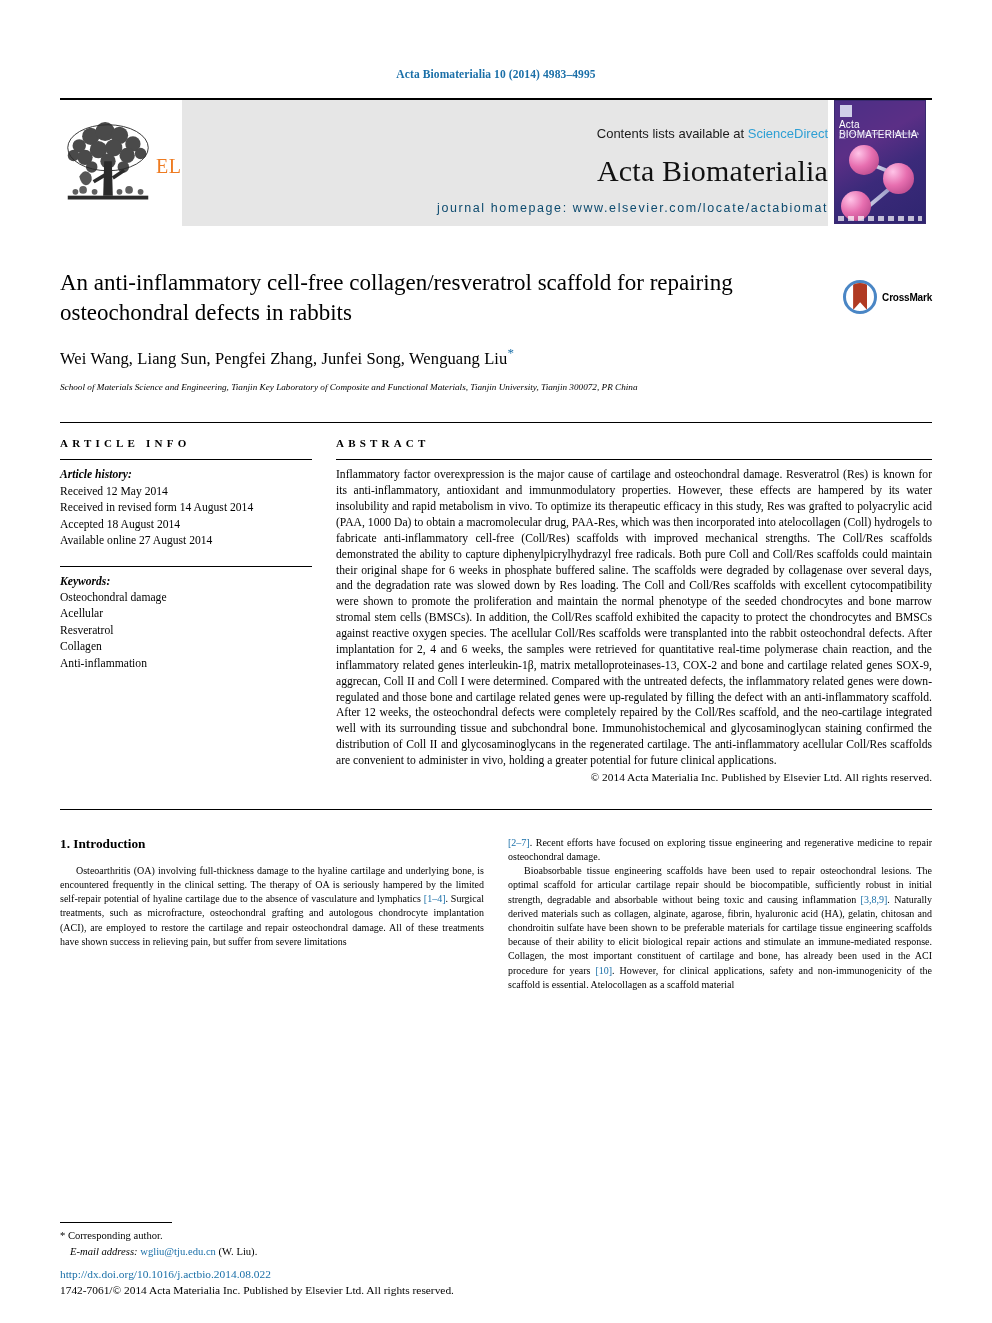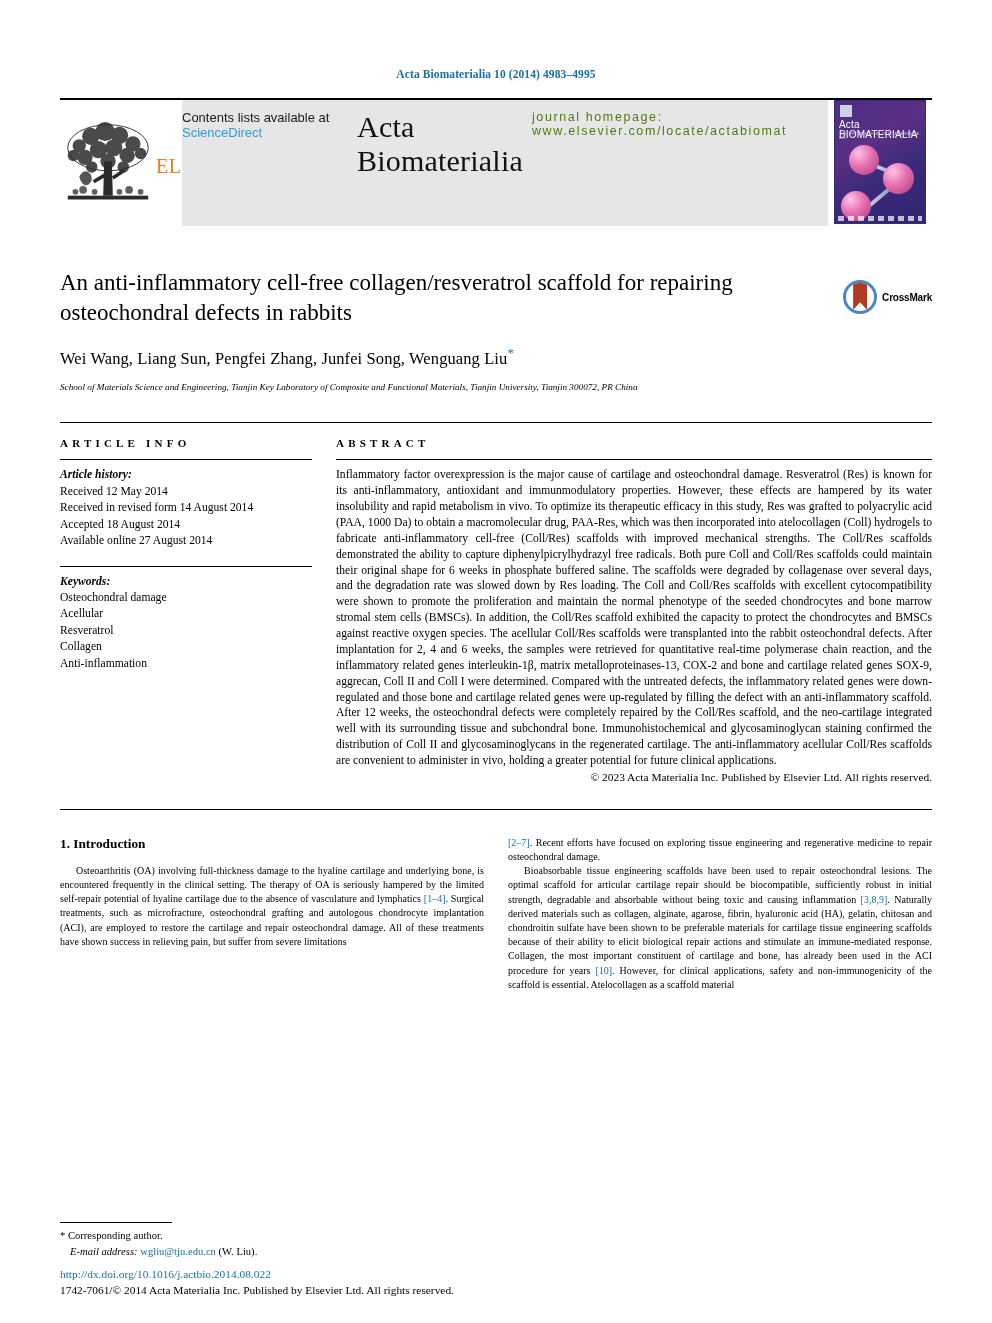--- a/index.html
+++ b/index.html
@@ -47,39 +47,39 @@
     font-family: "Liberation Serif", serif;
     font-size: 20px;
     letter-spacing: 0.5px;
     line-height: 1;
     margin-top: 1px;
   }
   .journal-band {
     flex: 1 1 auto;
     background: #e6e6e6;
     display: flex;
-    flex-direction: row;
-    align-items: flex-start;
+    flex-direction: column;
+    align-items: flex-end;
     justify-content: space-between;
-    padding: 10px 0 11px 0;
+    padding: 26px 0 11px 0;
     margin-left: 2px;
   }
   .contents-line { font-size: 13px; color: #1a1a1a; font-family: "Liberation Sans", sans-serif; }
   .contents-line .sd { color: #2e9fd4; }
   .journal-name {
     font-size: 30px;
     font-family: "Liberation Serif", serif;
     color: #111;
     letter-spacing: 0.2px;
   }
   .homepage {
     font-size: 12.5px;
     font-family: "Liberation Sans", sans-serif;
     letter-spacing: 1.6px;
-    color: #4d7c0f;
+    color: #0c4a6e;
   }
   .cover-cell {
     flex: 0 0 98px;
     width: 98px;
     margin-left: 6px;
     padding-top: 0;
     display: flex;
     align-items: flex-start;
   }
   .cover {
@@ -337,21 +337,21 @@
           <div>Collagen</div>
           <div>Anti-inflammation</div>
         </div>
       </div>
     </div>
 
     <div class="col-abs">
       <div class="sec-head">ABSTRACT</div>
       <div class="rule"></div>
       <div class="abs-text">Inflammatory factor overexpression is the major cause of cartilage and osteochondral damage. Resveratrol (Res) is known for its anti-inflammatory, antioxidant and immunmodulatory properties. However, these effects are hampered by its water insolubility and rapid metabolism in vivo. To optimize its therapeutic efficacy in this study, Res was grafted to polyacrylic acid (PAA, 1000 Da) to obtain a macromolecular drug, PAA-Res, which was then incorporated into atelocollagen (Coll) hydrogels to fabricate anti-inflammatory cell-free (Coll/Res) scaffolds with improved mechanical strengths. The Coll/Res scaffolds demonstrated the ability to capture diphenylpicrylhydrazyl free radicals. Both pure Coll and Coll/Res scaffolds could maintain their original shape for 6 weeks in phosphate buffered saline. The scaffolds were degraded by collagenase over several days, and the degradation rate was slowed down by Res loading. The Coll and Coll/Res scaffolds with excellent cytocompatibility were shown to promote the proliferation and maintain the normal phenotype of the seeded chondrocytes and bone marrow stromal stem cells (BMSCs). In addition, the Coll/Res scaffold exhibited the capacity to protect the chondrocytes and BMSCs against reactive oxygen species. The acellular Coll/Res scaffolds were transplanted into the rabbit osteochondral defects. After implantation for 2, 4 and 6 weeks, the samples were retrieved for quantitative real-time polymerase chain reaction, and the inflammatory related genes interleukin-1β, matrix metalloproteinases-13, COX-2 and bone and cartilage related genes SOX-9, aggrecan, Coll II and Coll I were determined. Compared with the untreated defects, the inflammatory related genes were down-regulated and those bone and cartilage related genes were up-regulated by filling the defect with an anti-inflammatory scaffold. After 12 weeks, the osteochondral defects were completely repaired by the Coll/Res scaffold, and the neo-cartilage integrated well with its surrounding tissue and subchondral bone. Immunohistochemical and glycosaminoglycan staining confirmed the distribution of Coll II and glycosaminoglycans in the regenerated cartilage. The anti-inflammatory acellular Coll/Res scaffolds are convenient to administer in vivo, holding a greater potential for future clinical applications.</div>
-      <div class="copyright">© 2023 Acta Materialia Inc. Published by Elsevier Ltd. All rights reserved.</div>
+      <div class="copyright">© 2014 Acta Materialia Inc. Published by Elsevier Ltd. All rights reserved.</div>
     </div>
   </div>
 
   <div class="body-sep"></div>
 
   <div class="two-col">
     <div class="bcol">
       <div class="sec-title">1. Introduction</div>
       <p class="para"><span>Osteoarthritis (OA) involving full-thickness damage to the hyaline cartilage and underlying bone, is encountered frequently in the clinical setting. The therapy of OA is seriously hampered by the limited self-repair potential of hyaline cartilage due to the absence of vasculature and lymphatics </span><span class="lnk">[1–4]</span><span>. Surgical treatments, such as microfracture, osteochondral grafting and autologous chondrocyte implantation (ACI), are employed to restore the cartilage and repair osteochondral damage. All of these treatments have shown success in relieving pain, but suffer from severe limitations</span></p>
     </div>

